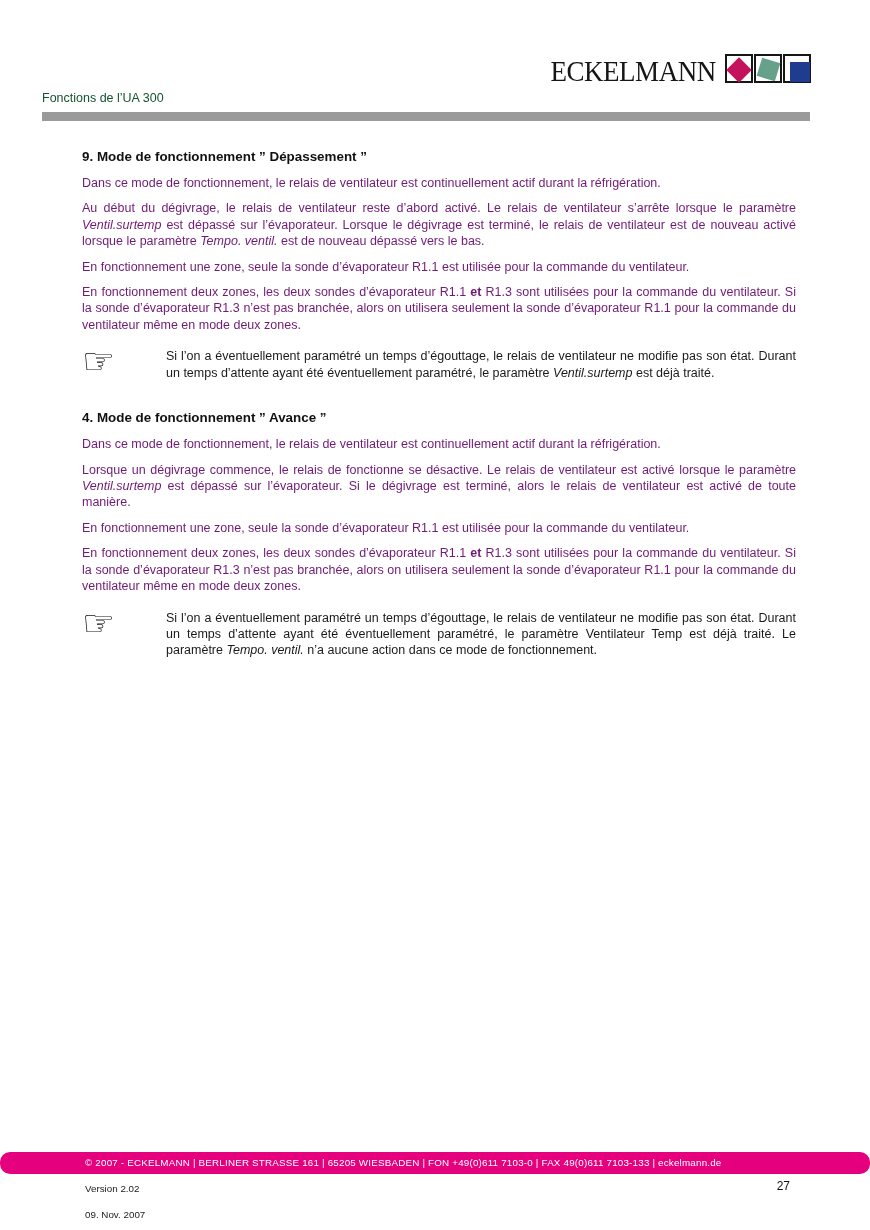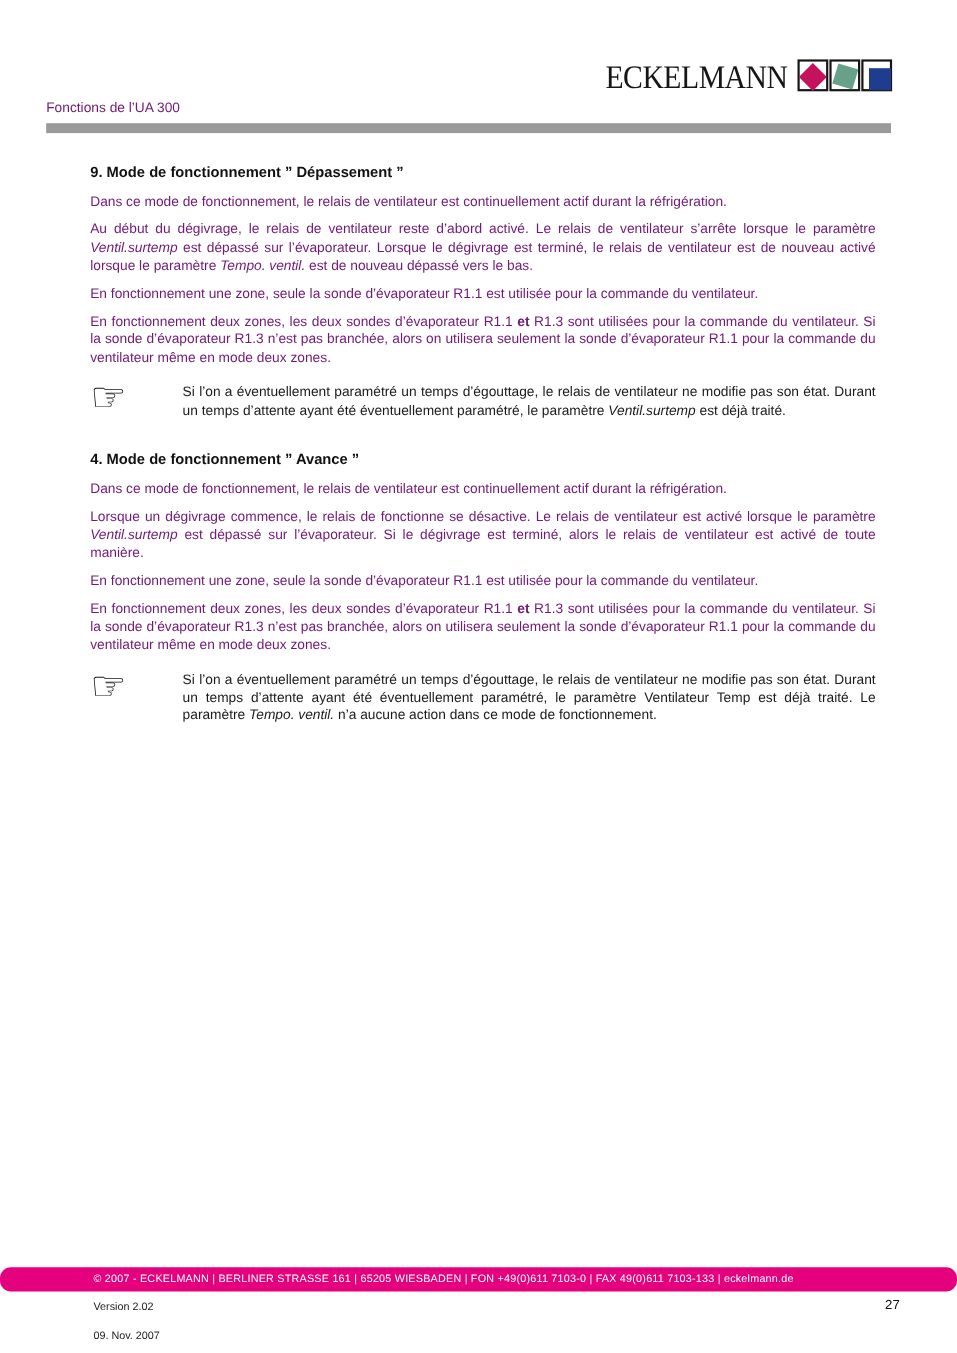--- a/index.html
+++ b/index.html
@@ -21,21 +21,21 @@
   }
   .logo-boxes { display: flex; }
   .lbox { width: 24px; height: 25px; border: 2px solid #161616; position: relative; background: #fff; }
   .lbox + .lbox { margin-left: 1px; }
   .sq { position: absolute; display: block; }
   .sq-diamond { width: 18px; height: 18px; left: 3px; top: 5px; transform: rotate(45deg); }
   .sq-green   { width: 19px; height: 19px; left: 3px; top: 4px; transform: rotate(17deg); }
   .sq-blue    { width: 20px; height: 20px; left: 5px; top: 6px; }
 
   
-  .breadcrumb { position: absolute; top: 91px; left: 42px; font-size: 12.5px; color: #701a75; }
+  .breadcrumb { position: absolute; top: 91px; left: 42px; font-size: 12.5px; color: #14532d; }
   .gray-bar { position: absolute; top: 112px; left: 42px; width: 768px; height: 9px; }
 
   
   .content { position: absolute; top: 140px; left: 82px; width: 714px; }
   .content h3 { font-size: 13.4px; font-weight: bold; margin: 28px 0 11px 0; color: #111; }
   .content h3.first { margin-top: 9px; }
   .body-p {
     font-size: 12.5px; line-height: 16.4px; margin: 0 0 9px 0;
     text-align: justify; color: #701a75;
   }
@@ -48,21 +48,21 @@
     font-size: 12.5px; line-height: 16.4px; margin: 0; width: 630px; text-align: justify;
   }
 
   
   .footer-bar {
     position: absolute; left: 0; top: 1152px; width: 870px; height: 22px;
     line-height: 22px; color: #ffffff; font-size: 9.8px;
     padding-left: 85px; box-sizing: border-box; letter-spacing: 0.2px; white-space: nowrap;
   }
   .footer-meta { position: absolute; left: 85px; top: 1183px; font-size: 9.8px; color: #222; display: flex; gap: 15px; flex-direction: column; }
-  .page-num { position: absolute; right: 52px; top: 1179px; font-size: 12px; color: #111; }
+  .page-num { position: absolute; right: 80px; top: 1179px; font-size: 12px; color: #111; }
 </style>
 </head>
 <body>
 
 <div class="page">
 
   <div class="logo">
     <span class="wordmark">ECKELMANN</span>
     <span class="logo-boxes">
       <span class="lbox">

